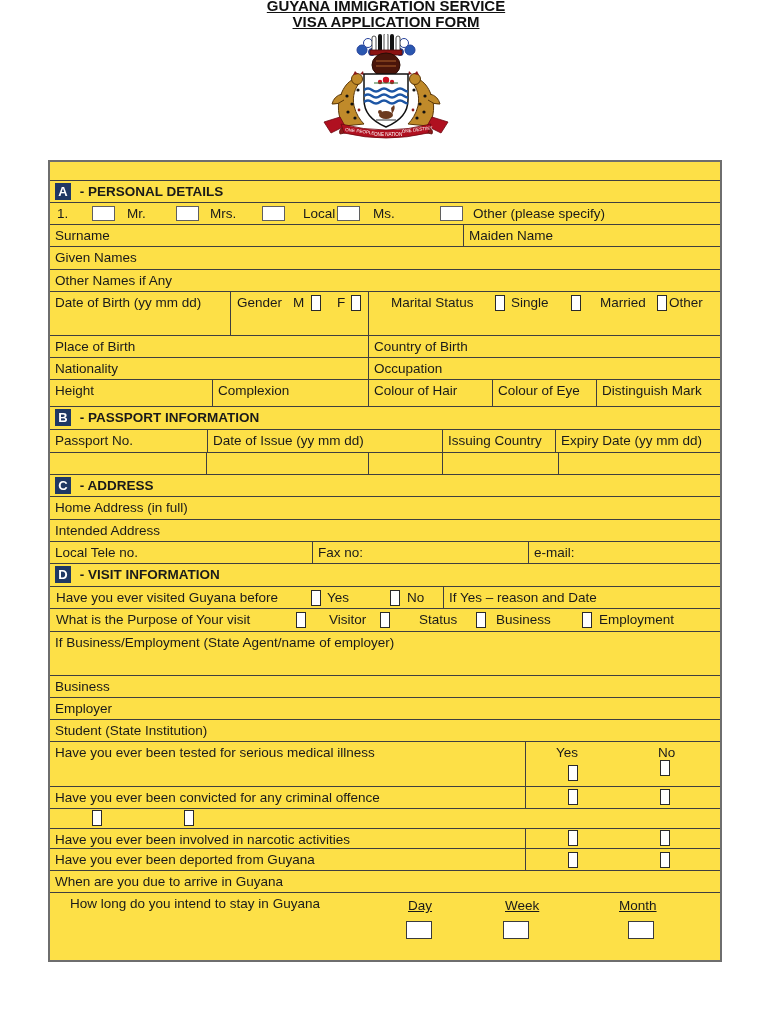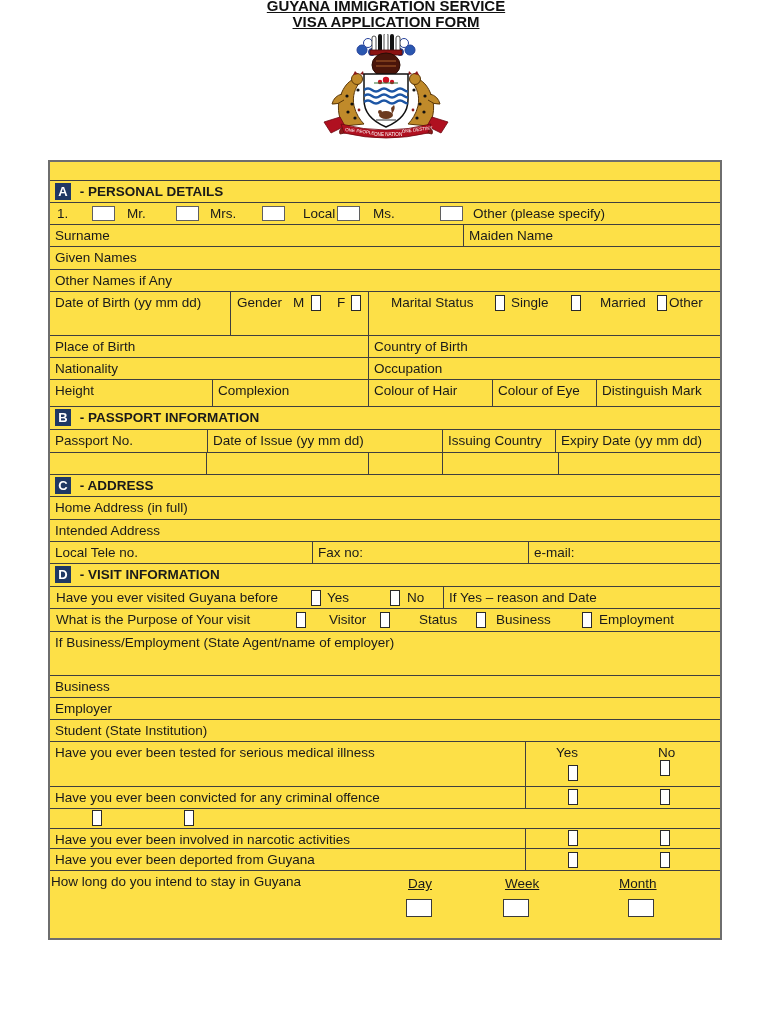--- a/index.html
+++ b/index.html
@@ -395,24 +395,29 @@
     <div class="row h22">
       <div class="cell" style="width:475px">
         <span>Have you ever been deported from Guyana</span>
       </div>
       <div class="cell fill rel">
         <span class="abs cbn" style="left:42px;top:3px"></span>
         <span class="abs cbn" style="left:134px;top:3px"></span>
       </div>
     </div>
 
+    <div class="row h22">
+      <div class="cell fill">
+        <span>When are you due to arrive in Guyana</span>
+      </div>
+    </div>
 
     <div class="row h68">
       <div class="cell fill rel">
-        <span class="abs" style="left:1px">How long do you intend to stay in Guyana</span>
+        <span class="abs" style="left:20px">How long do you intend to stay in Guyana</span>
         <span class="abs unders" style="left:358px;top:4px">Day</span>
         <span class="abs cbd" style="left:356px;top:28px"></span>
         <span class="abs unders" style="left:455px;top:4px">Week</span>
         <span class="abs cbd" style="left:453px;top:28px"></span>
         <span class="abs unders" style="left:569px;top:4px">Month</span>
         <span class="abs cbd" style="left:578px;top:28px"></span>
       </div>
     </div>
 
   </div>

